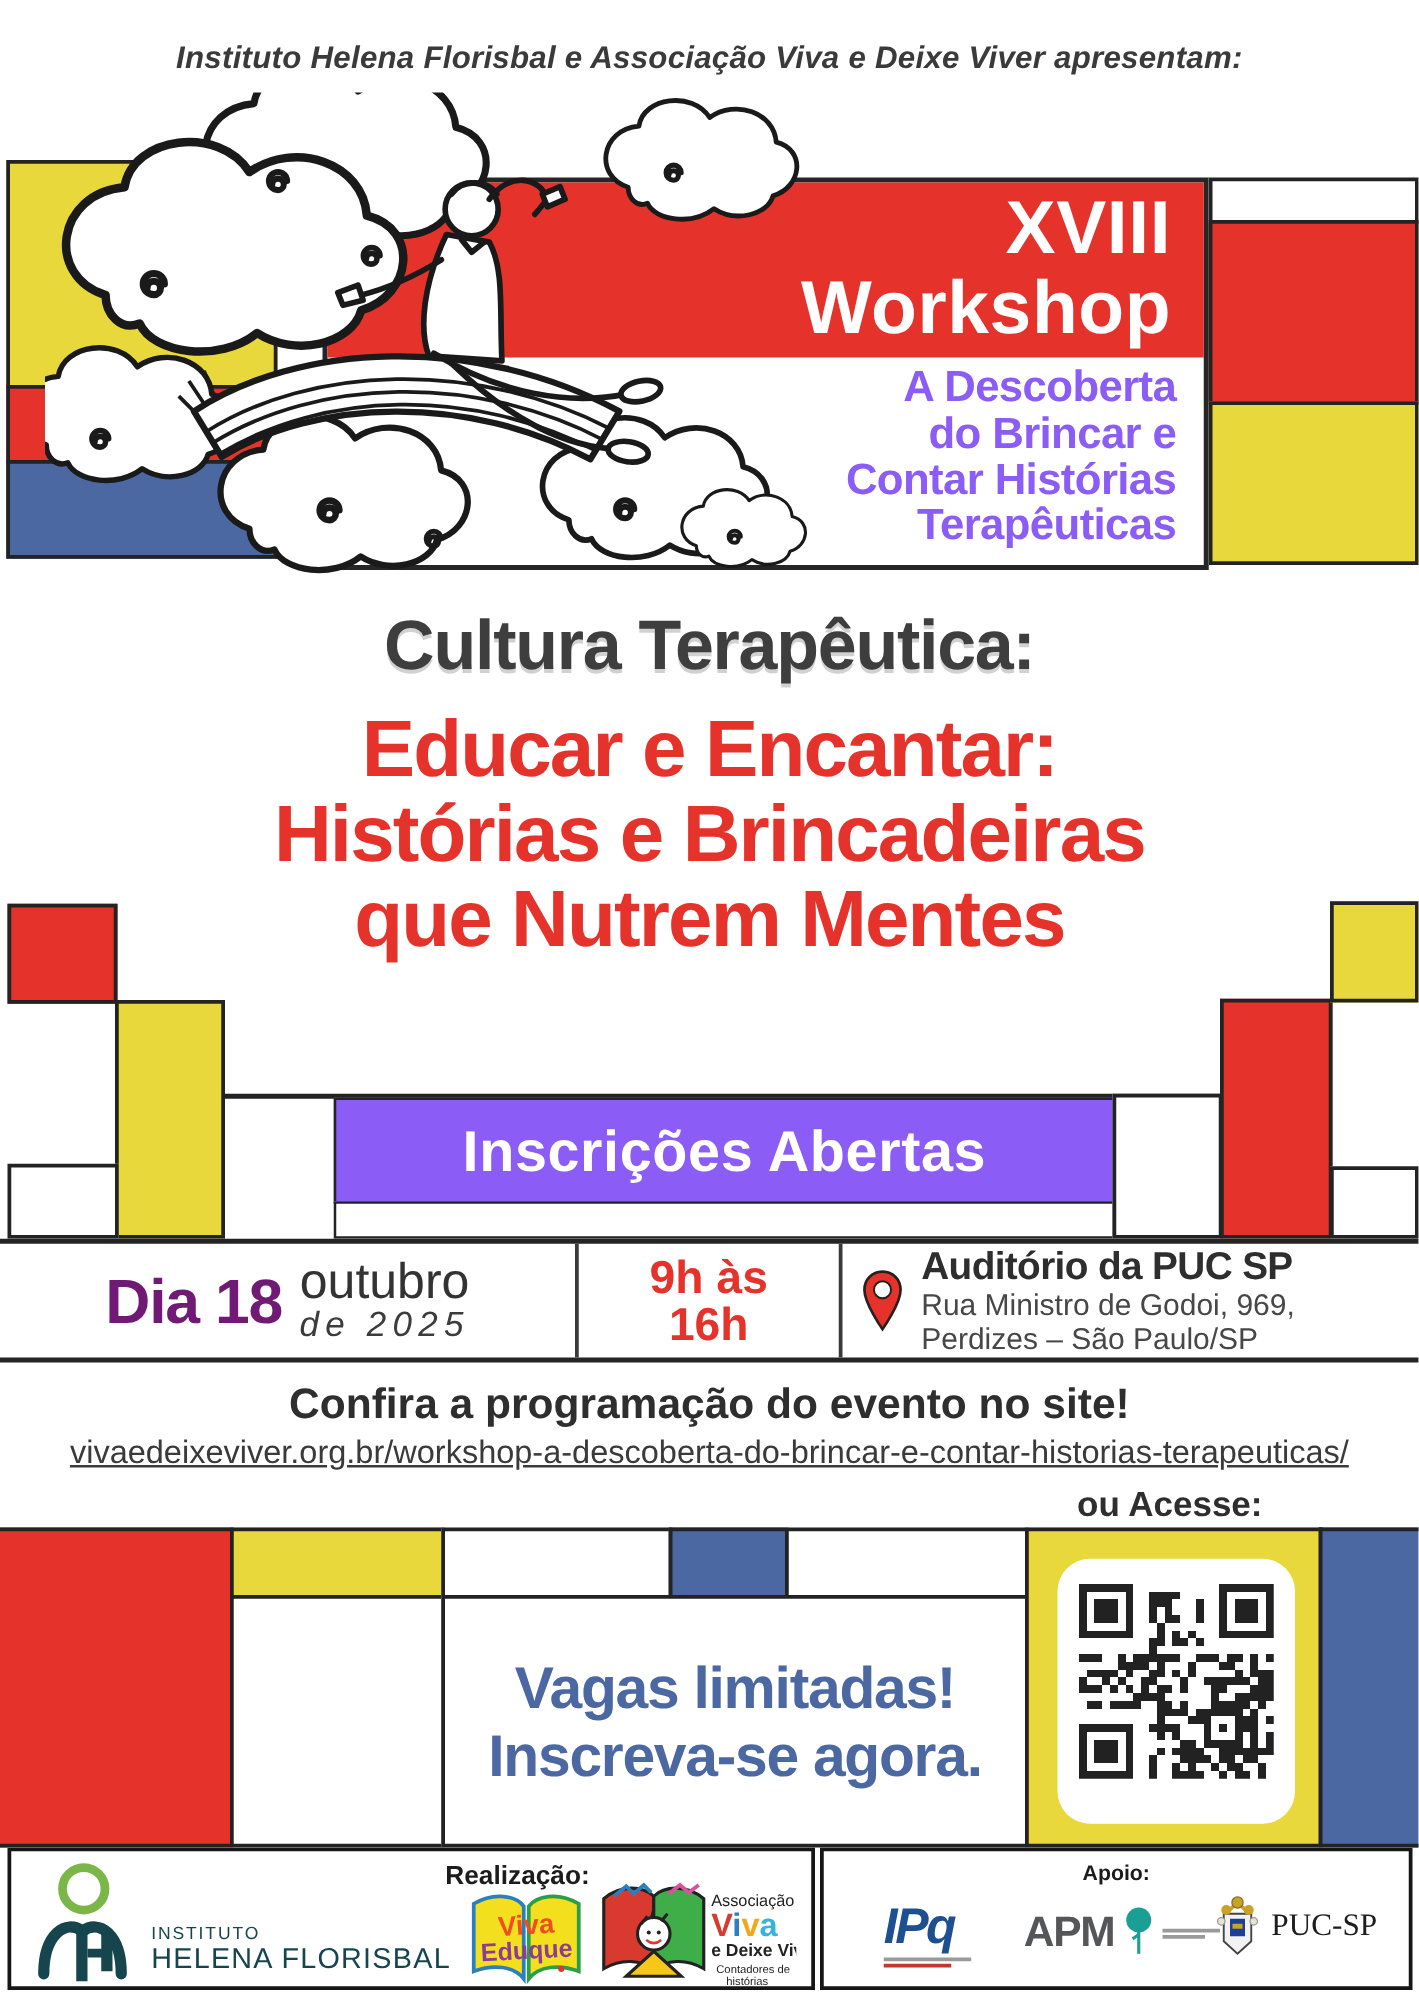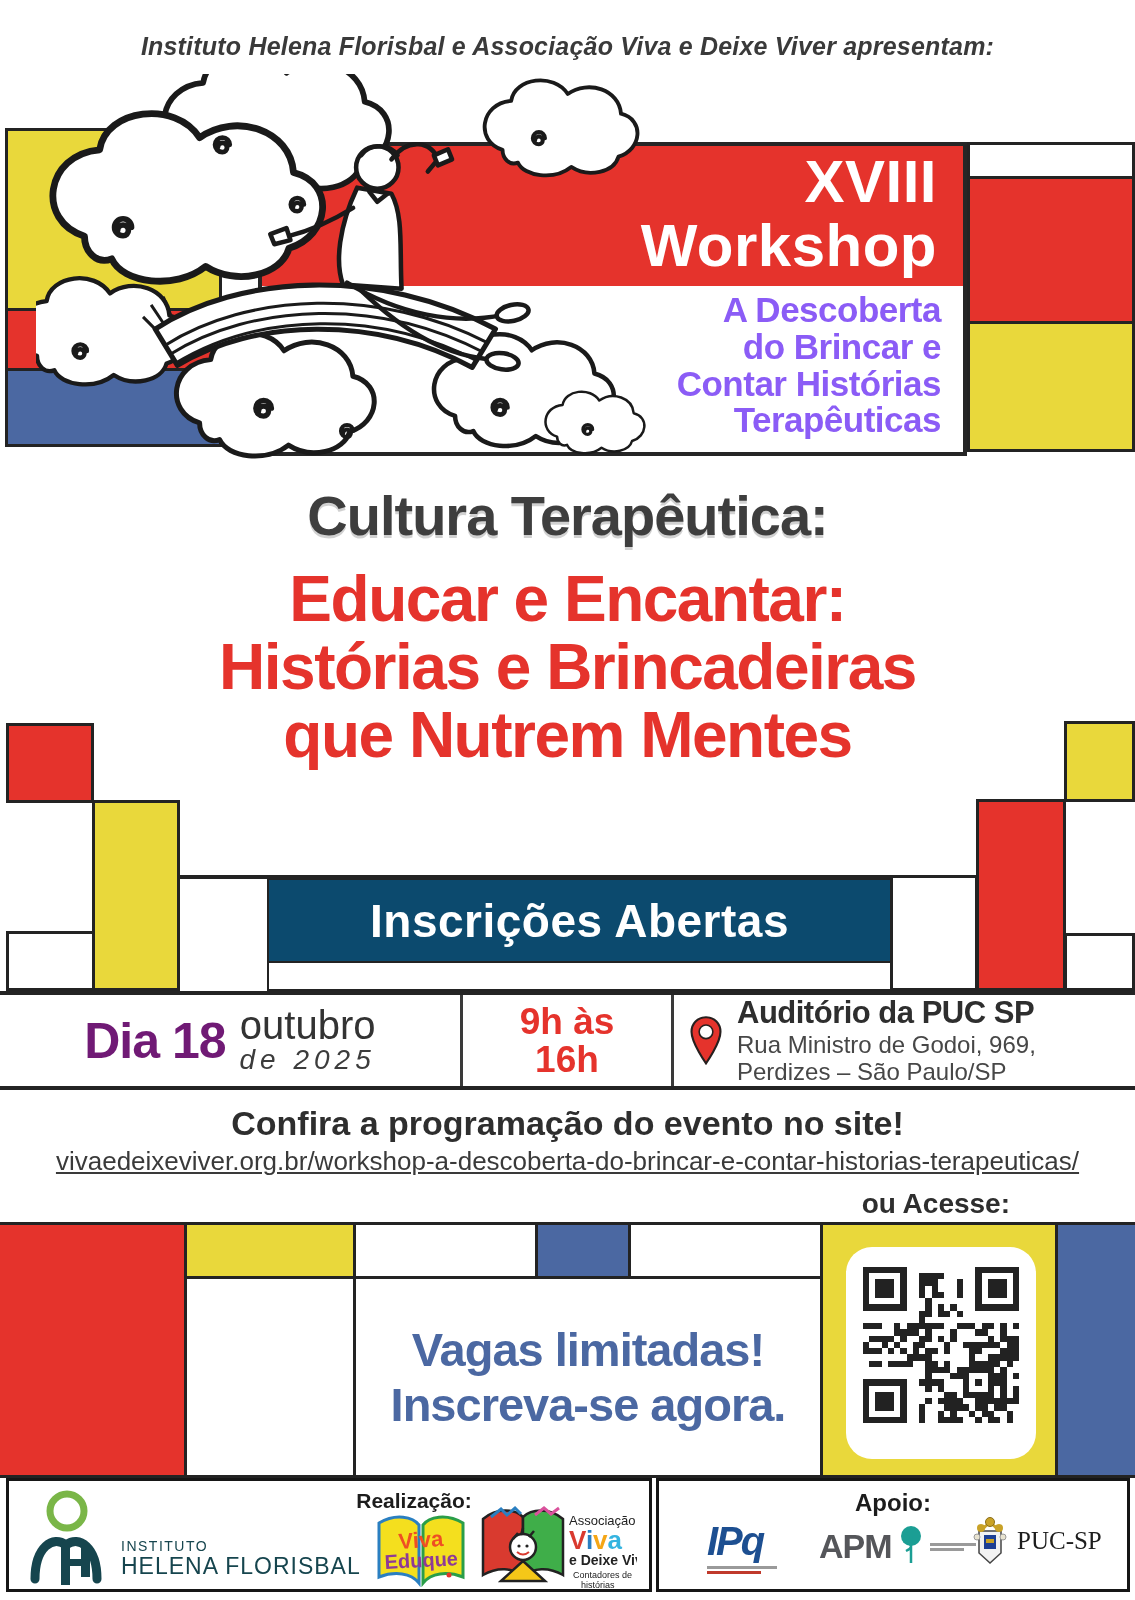--- a/index.html
+++ b/index.html
@@ -32,21 +32,21 @@
   #headline-gray{left:0;top:483px;width:100%;text-align:center;font-size:56px;font-weight:800;
                  color:#3e3e3e;letter-spacing:-1px;text-shadow:0 3px 0 rgba(0,0,0,.18);}
   #headline-red{left:0;top:566px;width:100%;text-align:center;font-size:64px;font-weight:800;
                 color:#e5332c;line-height:1.06;letter-spacing:-1.5px;}
 
   
   #m-red-l{left:6px;top:723px;width:88px;height:80px;}
   #m-yel-l{left:92px;top:800px;width:88px;height:191px;}
   #m-wht-l{left:6px;top:931px;width:89px;height:60px;}
   #m-line{left:178px;top:875px;width:800px;height:4px;background:#232323;}
-  #banner-blue{left:267px;top:878px;width:625px;height:85px;background:#0c4a6e;border:2px solid #232323;
+  #banner-blue{left:267px;top:878px;width:625px;height:85px;background:#8b5cf6;border:2px solid #232323;
                display:flex;align-items:center;justify-content:center;color:#fff;font-weight:800;
                font-size:46px;letter-spacing:.5px;}
   #m-wht-c{left:267px;top:961px;width:625px;height:30px;border:2px solid #232323;background:#fff;}
   #m-wht-r{left:890px;top:875px;width:88px;height:116px;}
   #m-red-r{left:976px;top:799px;width:90px;height:192px;}
   #m-yel-r{left:1064px;top:721px;width:71px;height:81px;}
   #m-wht-r2{left:1064px;top:933px;width:71px;height:58px;}
 
   
   #datebar{left:0;top:991px;width:1135px;height:99px;background:#fff;border-top:4px solid #242424;
@@ -85,21 +85,21 @@
   #b-blu-r{left:1055px;top:1222px;width:80px;height:256px;border:3px solid #232323;border-right:none;}
 
   
   #f-left{left:6px;top:1478px;width:646px;height:114px;border:3px solid #161616;background:#fff;}
   #f-right{left:656px;top:1478px;width:474px;height:114px;border:3px solid #161616;background:#fff;}
   #ihf-text{position:absolute;left:112px;top:58px;color:#16454e;line-height:1.05;}
   #ihf-small{font-size:14px;letter-spacing:1.5px;font-weight:400;}
   #ihf-name{font-size:23px;letter-spacing:1px;font-weight:400;}
   #realizacao{position:absolute;left:270px;top:8px;width:270px;text-align:center;
               font-size:21px;font-weight:800;color:#1c1c1c;}
-  #apoio{position:absolute;left:0;top:8px;width:100%;text-align:center;font-size:24px;font-weight:800;color:#1c1c1c;}
+  #apoio{position:absolute;left:0;top:8px;width:100%;text-align:center;font-size:17px;font-weight:800;color:#1c1c1c;}
   .logo{position:absolute;}
   #ipq-txt{font-size:40px;font-weight:800;color:#1d4f91;font-style:italic;letter-spacing:-2px;}
   .minibar{background:#9a9a9a;height:3px;margin-top:2px;}
   #apm-txt{font-size:34px;font-weight:800;color:#55565a;letter-spacing:-1px;}
   #puc-txt{font-family:"Liberation Serif",serif;font-size:25px;color:#1d1d1d;}
   #ve-wrap{position:absolute;left:362px;top:30px;width:100px;height:80px;}
   #ava-wrap{position:absolute;left:468px;top:22px;width:160px;height:88px;}
 </style>
 </head>
 <body>

